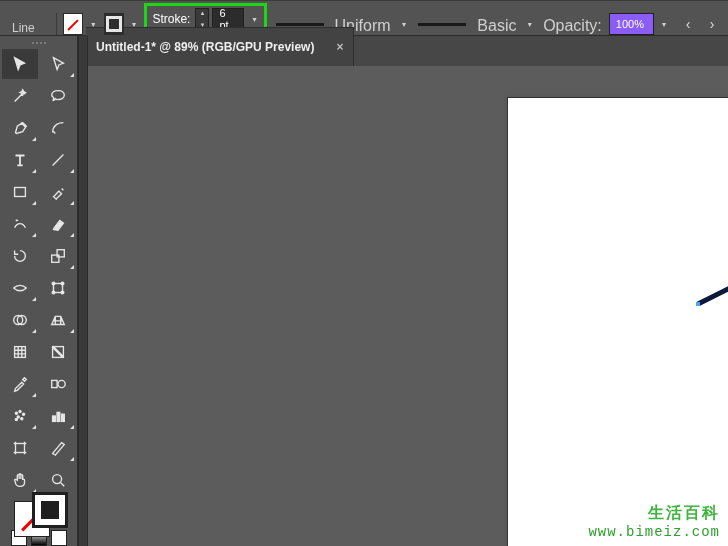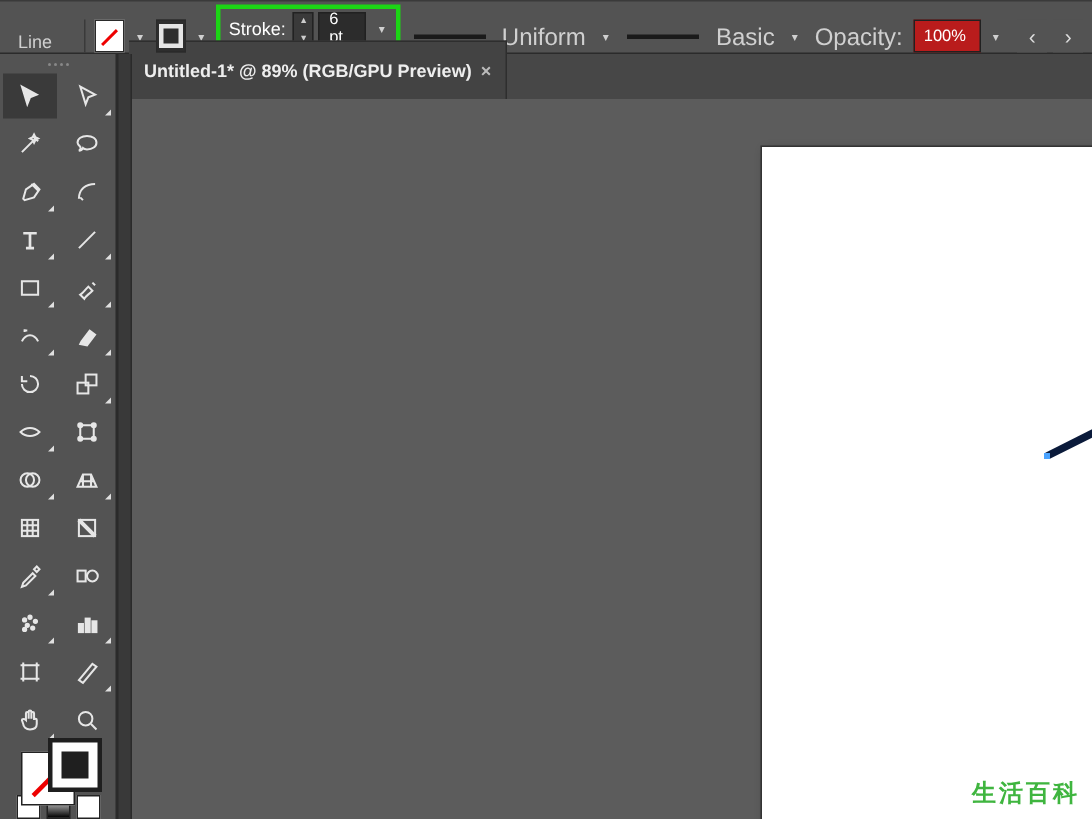--- a/index.html
+++ b/index.html
@@ -92,21 +92,21 @@
     }
     .preview-line {
       width: 62px; height: 22px;
       display:flex; align-items:center; justify-content:center;
     }
     .preview-line .ln {
       width: 48px; height: 3px; background:#1a1a1a;
     }
     .small-label { font-size:16px; color:#d0d0d0; padding:0 3px; }
     .opacity-input {
-      background:#b91c1c; color:#fff; border:1px solid #212121;
+      background:#8b5cf6; color:#fff; border:1px solid #212121;
       height:22px; width:48px; padding:0 6px; font-size:11px;
       display:flex; align-items:center;
     }
     .chev-btn {
       width:22px; height:22px;
       background:#535353;
       display:flex; align-items:center; justify-content:center;
       color:#ddd; font-size:14px; cursor:pointer;
     }
     
@@ -115,21 +115,21 @@
       background: #474747;
       display:flex; align-items:flex-end;
       padding-left: 86px;
     }
     .tab {
       background:#434343;
       border-top:1px solid #2e2e2e;
       border-right:1px solid #2e2e2e;
       height:39px;
       padding: 0 10px;
-      display:flex; align-items:center; gap:6px;
+      display:flex; align-items:center; gap:22px;
       color:#eee; font-size:12px; font-weight:600;
     }
     .tab .close { color:#bbb; font-size:12px; cursor:pointer; }
     
     .leftstrip {
       position:absolute;
       left: 78px; top: 36px; bottom:0;
       width: 10px;
       background:#393939;
       border-right:1px solid #2a2a2a;
@@ -486,13 +486,14 @@
   <div class="drawn-line">
     <svg viewBox="0 0 36 20">
         <line x1="2" y1="18" x2="34" y2="2" stroke="#0a1a3a" stroke-width="5"></line>
         <rect x="0" y="16" width="4" height="4" fill="#4aa3ff"></rect>
       </svg>
   </div>
 </div>
 
 <div class="wm">
   <div class="big">生活百科</div>
+  <div class="url">www.bimeiz.com</div>
 </div>
 
 </body></html>

